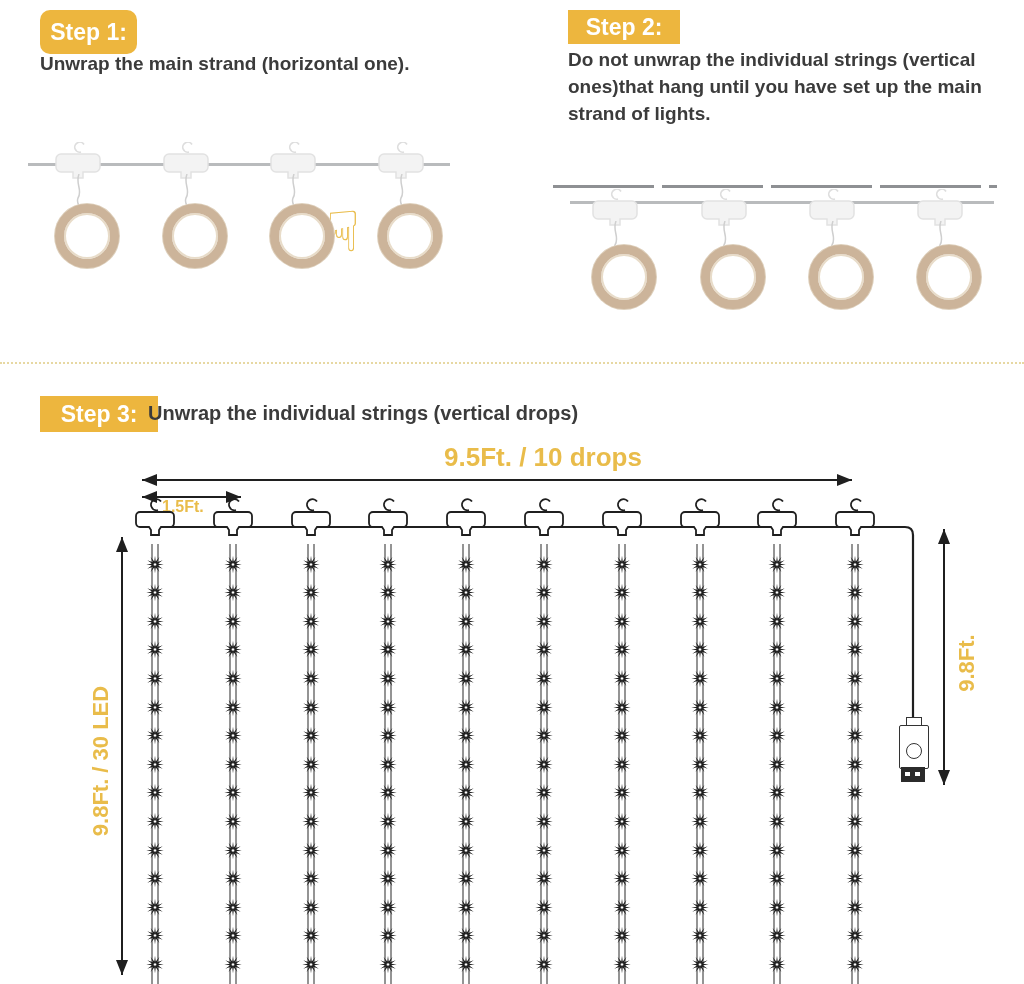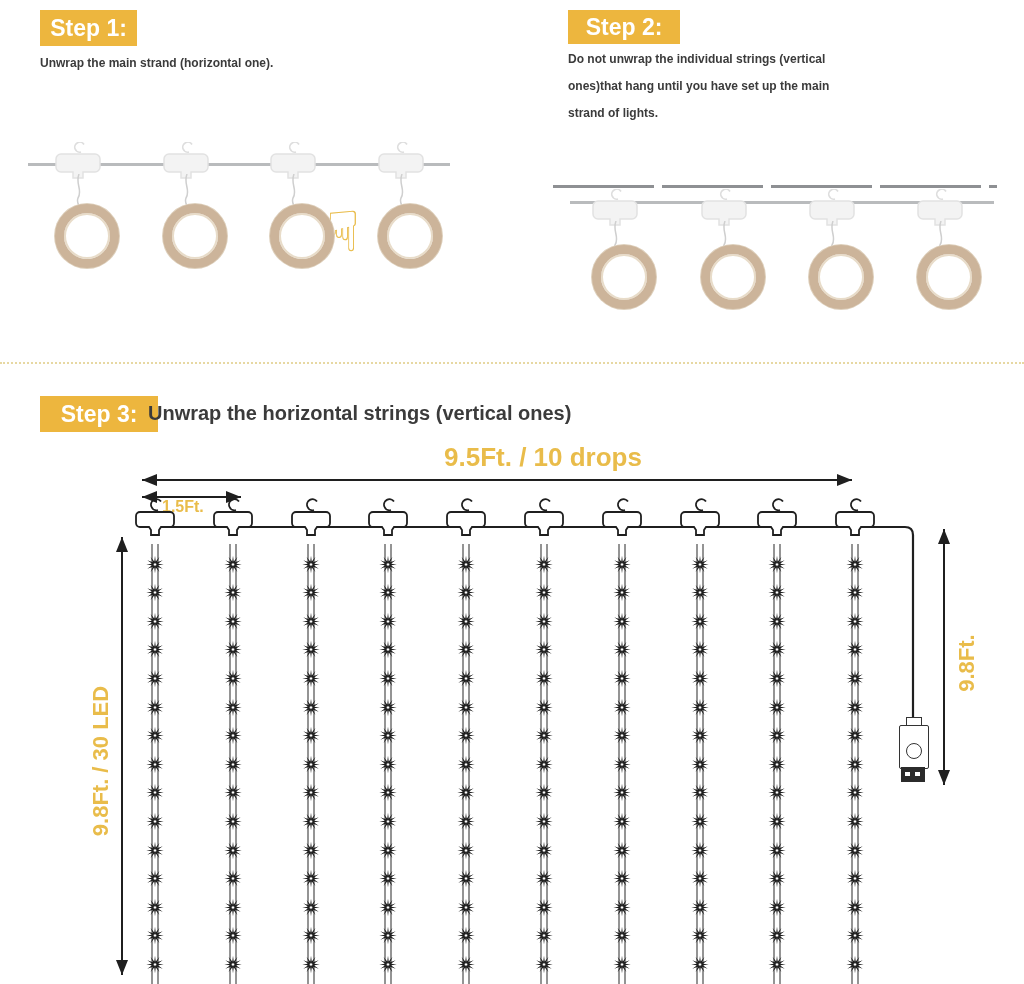--- a/index.html
+++ b/index.html
@@ -1,20 +1,20 @@
 <!DOCTYPE html>
 <html style="--accent_yellow: #EDB63E; --gold_label: #E9BC4A; --divider_dots: #E7D8A2; --diagram_ink: #1F1F1F; --coil_tan: #CCB49A;"><head>
 <meta charset="utf-8">
 <style>
   html,body{margin:0;padding:0;background:#fff;}
   .page{position:relative;width:1024px;height:984px;background:#fff;overflow:hidden;
         font-family:"Liberation Sans","DejaVu Sans",sans-serif;color:#3b3b3b;}
   .badge{position:absolute;background:var(--accent_yellow,#EDB63E);color:#fff;
          font-weight:bold;font-size:23px;display:flex;align-items:center;justify-content:center;}
-  .bodytext{position:absolute;font-weight:bold;font-size:12px;line-height:27px;
+  .bodytext{position:absolute;font-weight:bold;font-size:19px;line-height:27px;
             white-space:pre-line;color:#3b3b3b;}
   .caption{position:absolute;font-weight:bold;font-size:20px;color:#3b3b3b;}
   .divider{position:absolute;left:0;right:0;border-top:2px dotted var(--divider_dots,#E7D8A2);}
   .goldlabel{position:absolute;color:var(--gold_label,#E9BC4A);font-weight:bold;}
   .vlabel{text-align:center;transform:rotate(-90deg);}
   .hand{position:absolute;color:var(--gold_label,#E9BC4A);
         font-family:"DejaVu Sans",sans-serif;font-size:56px;line-height:1;}
   
   .harrow{position:absolute;height:2px;background:var(--diagram_ink,#1f1f1f);}
   .harrow::before,.harrow::after{content:"";position:absolute;top:50%;transform:translateY(-50%);
@@ -69,21 +69,21 @@
       <path d="M6 12 h34 a5 5 0 0 1 5 5 v8 a5 5 0 0 1 -5 5 h-12 v6 h-10 v-6 h-12 a5 5 0 0 1 -5 -5 v-8 a5 5 0 0 1 5 -5 z" fill="#f3f3f3" stroke="#e2e2e2" stroke-width="1.5"></path>
     </symbol>
     <symbol id="thread" viewBox="0 0 20 34">
       <path d="M10 0 C6 10 14 16 9 24 C7 29 11 31 10 34" fill="none" stroke="#cfcfcf" stroke-width="1.5"></path>
     </symbol>
   </defs>
 </svg>
 
 <div class="page">
 
-  <div class="badge" style="left:40px;top:10px;width:97px;height:36px;">Step 1:</div>
+  <div class="badge" style="left:40px;top:10px;width:97px;height:44px;border-radius:10px;">Step 1:</div>
   <p class="bodytext" style="left:40px;top:50px;width:430px;margin:0;">Unwrap the main strand (horizontal one).</p>
   <div class="illus" style="left:0;top:130px;width:512px;height:180px;">
     <div class="strand" style="left:28px;top:33px;width:422px;"></div>
     <div class="hand" style="left:326px;top:74px;">☟</div>
   <div class="bundle" style="left: 55px; top: 12px; height: 112px;">
         <svg width="46" height="40" class="" style="left: 0px; top: 0px;">
           <use href="#cliplight"></use>
         </svg>
         <svg width="20" height="34" class="" style="left: 14px; top: 32px;">
           <use href="#thread"></use>
@@ -160,21 +160,21 @@
         <svg width="20" height="34" class="" style="left: 14px; top: 32px;">
           <use href="#thread"></use>
         </svg>
         <div class="ring" style="top: 56px;"></div>
       </div>
     </div>
 
   <div class="divider" style="top:362px;"></div>
 
   <div class="badge" style="left:40px;top:396px;width:118px;height:36px;">Step 3:</div>
-  <p class="caption" style="left:148px;top:402px;margin:0;">Unwrap the horizontal strings (vertical ones)</p>
+  <p class="caption" style="left:148px;top:402px;margin:0;">Unwrap the individual strings (vertical drops)</p>
 
   <div class="diagram">
     <div class="goldlabel" style="left:378px;top:30px;width:330px;text-align:center;font-size:26px;margin-top:20px;">9.5Ft. / 10 drops</div>
     <div class="harrow" style="left:142px;top:87px;width:710px;"></div>
     <div class="harrow" style="left:142px;top:104px;width:99px;"></div>
     <div class="goldlabel" style="left:162px;top:106px;font-size:16px;">1.5Ft.</div>
 
     <svg class="wireSvg" width="1024" height="592">
       <path d="M140 135 H905 Q913 135 913 143 V326" fill="none" stroke="#1f1f1f" stroke-width="2.2"></path>
     </svg>

